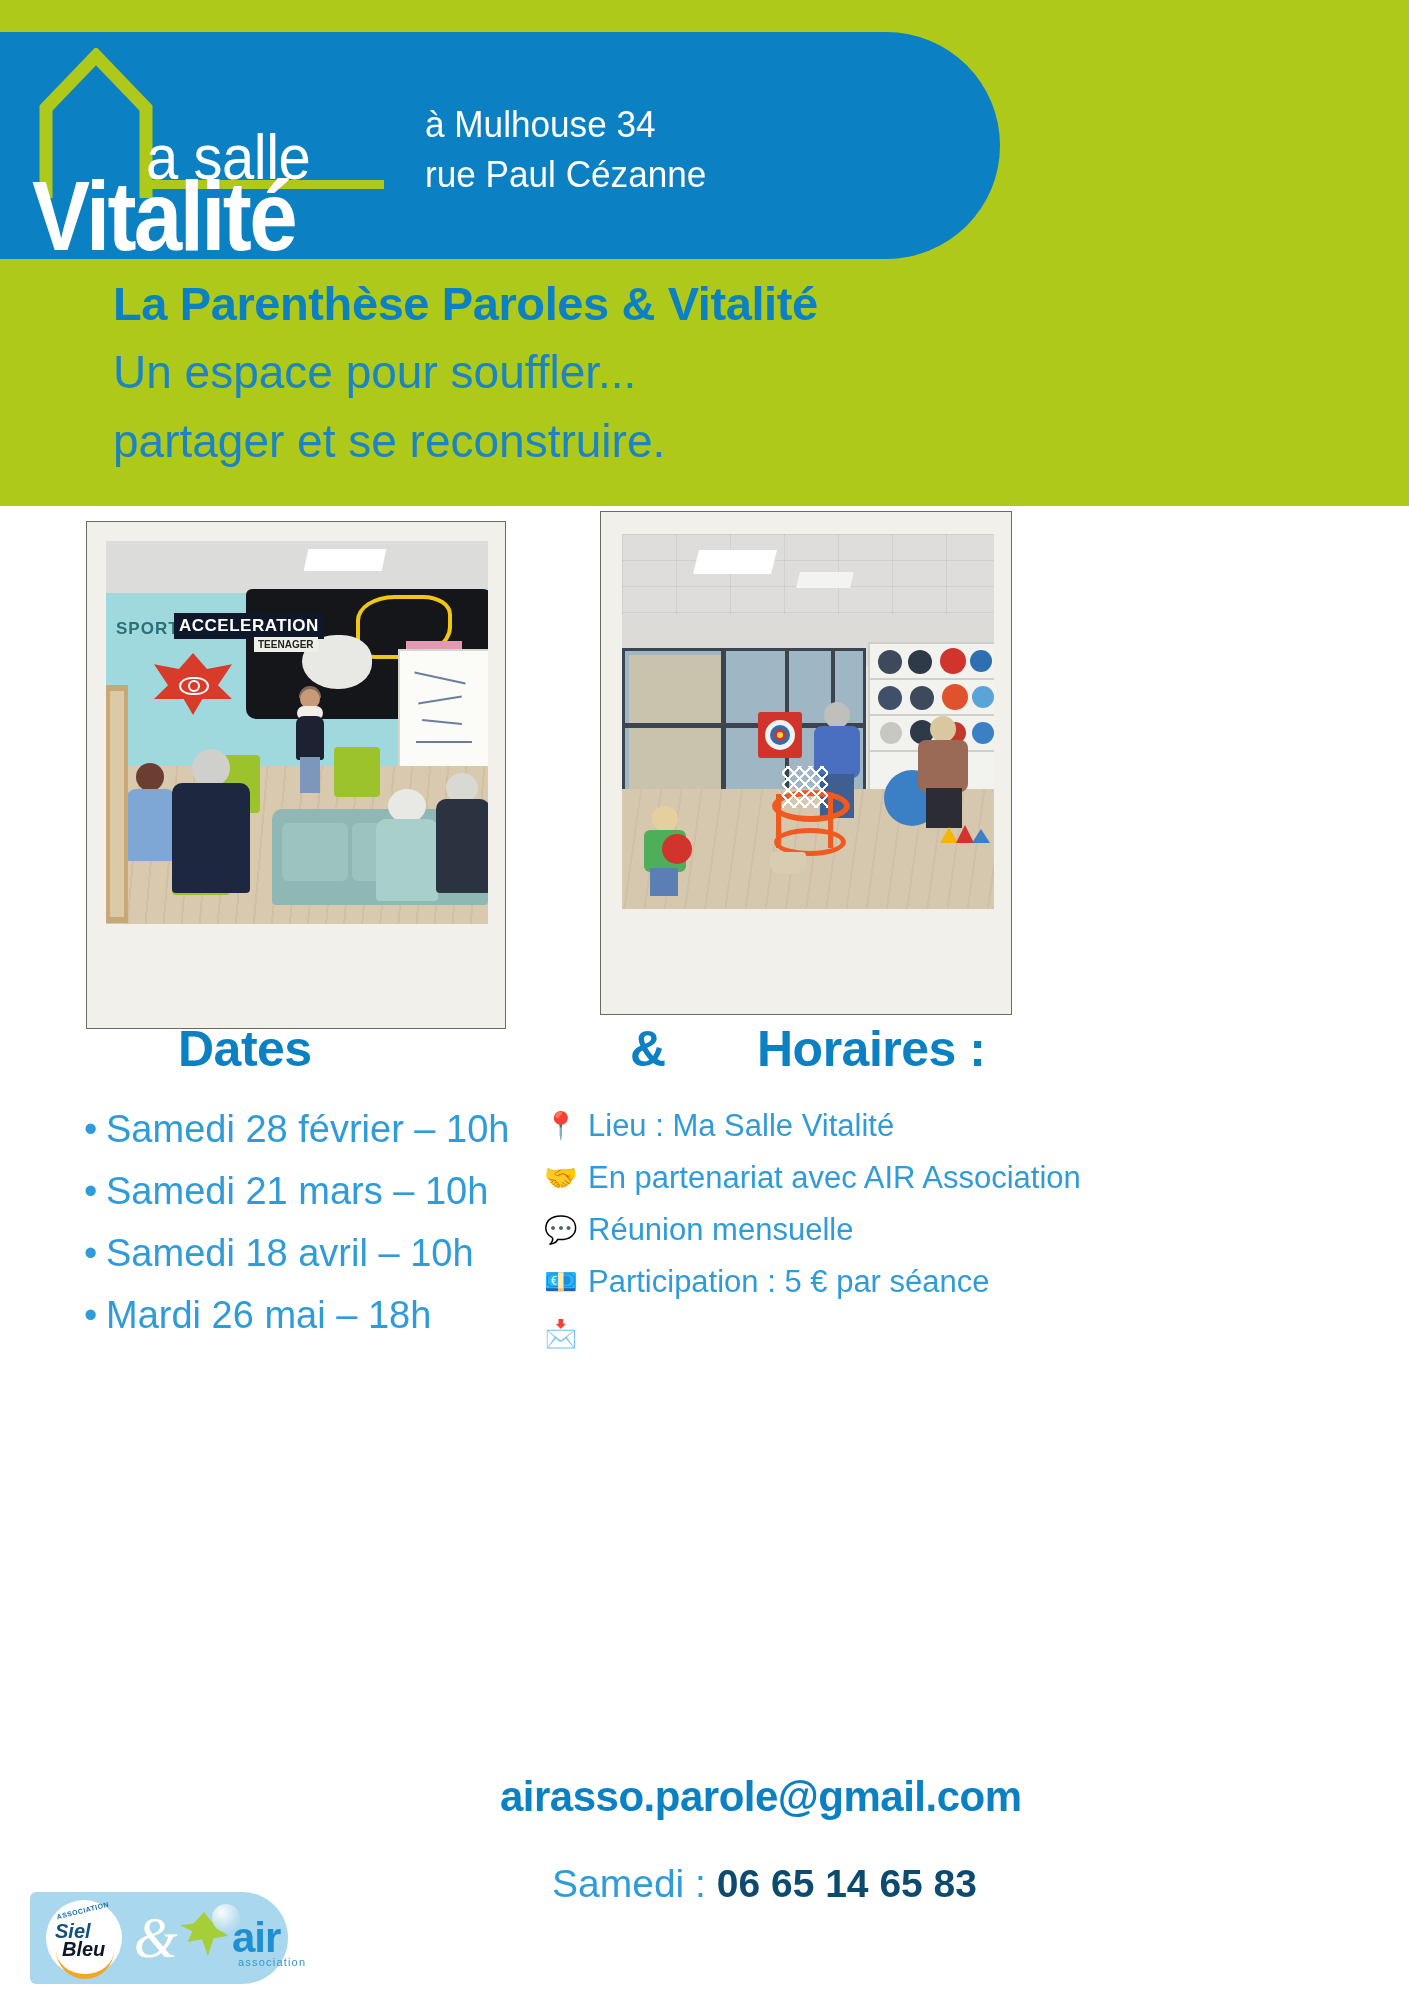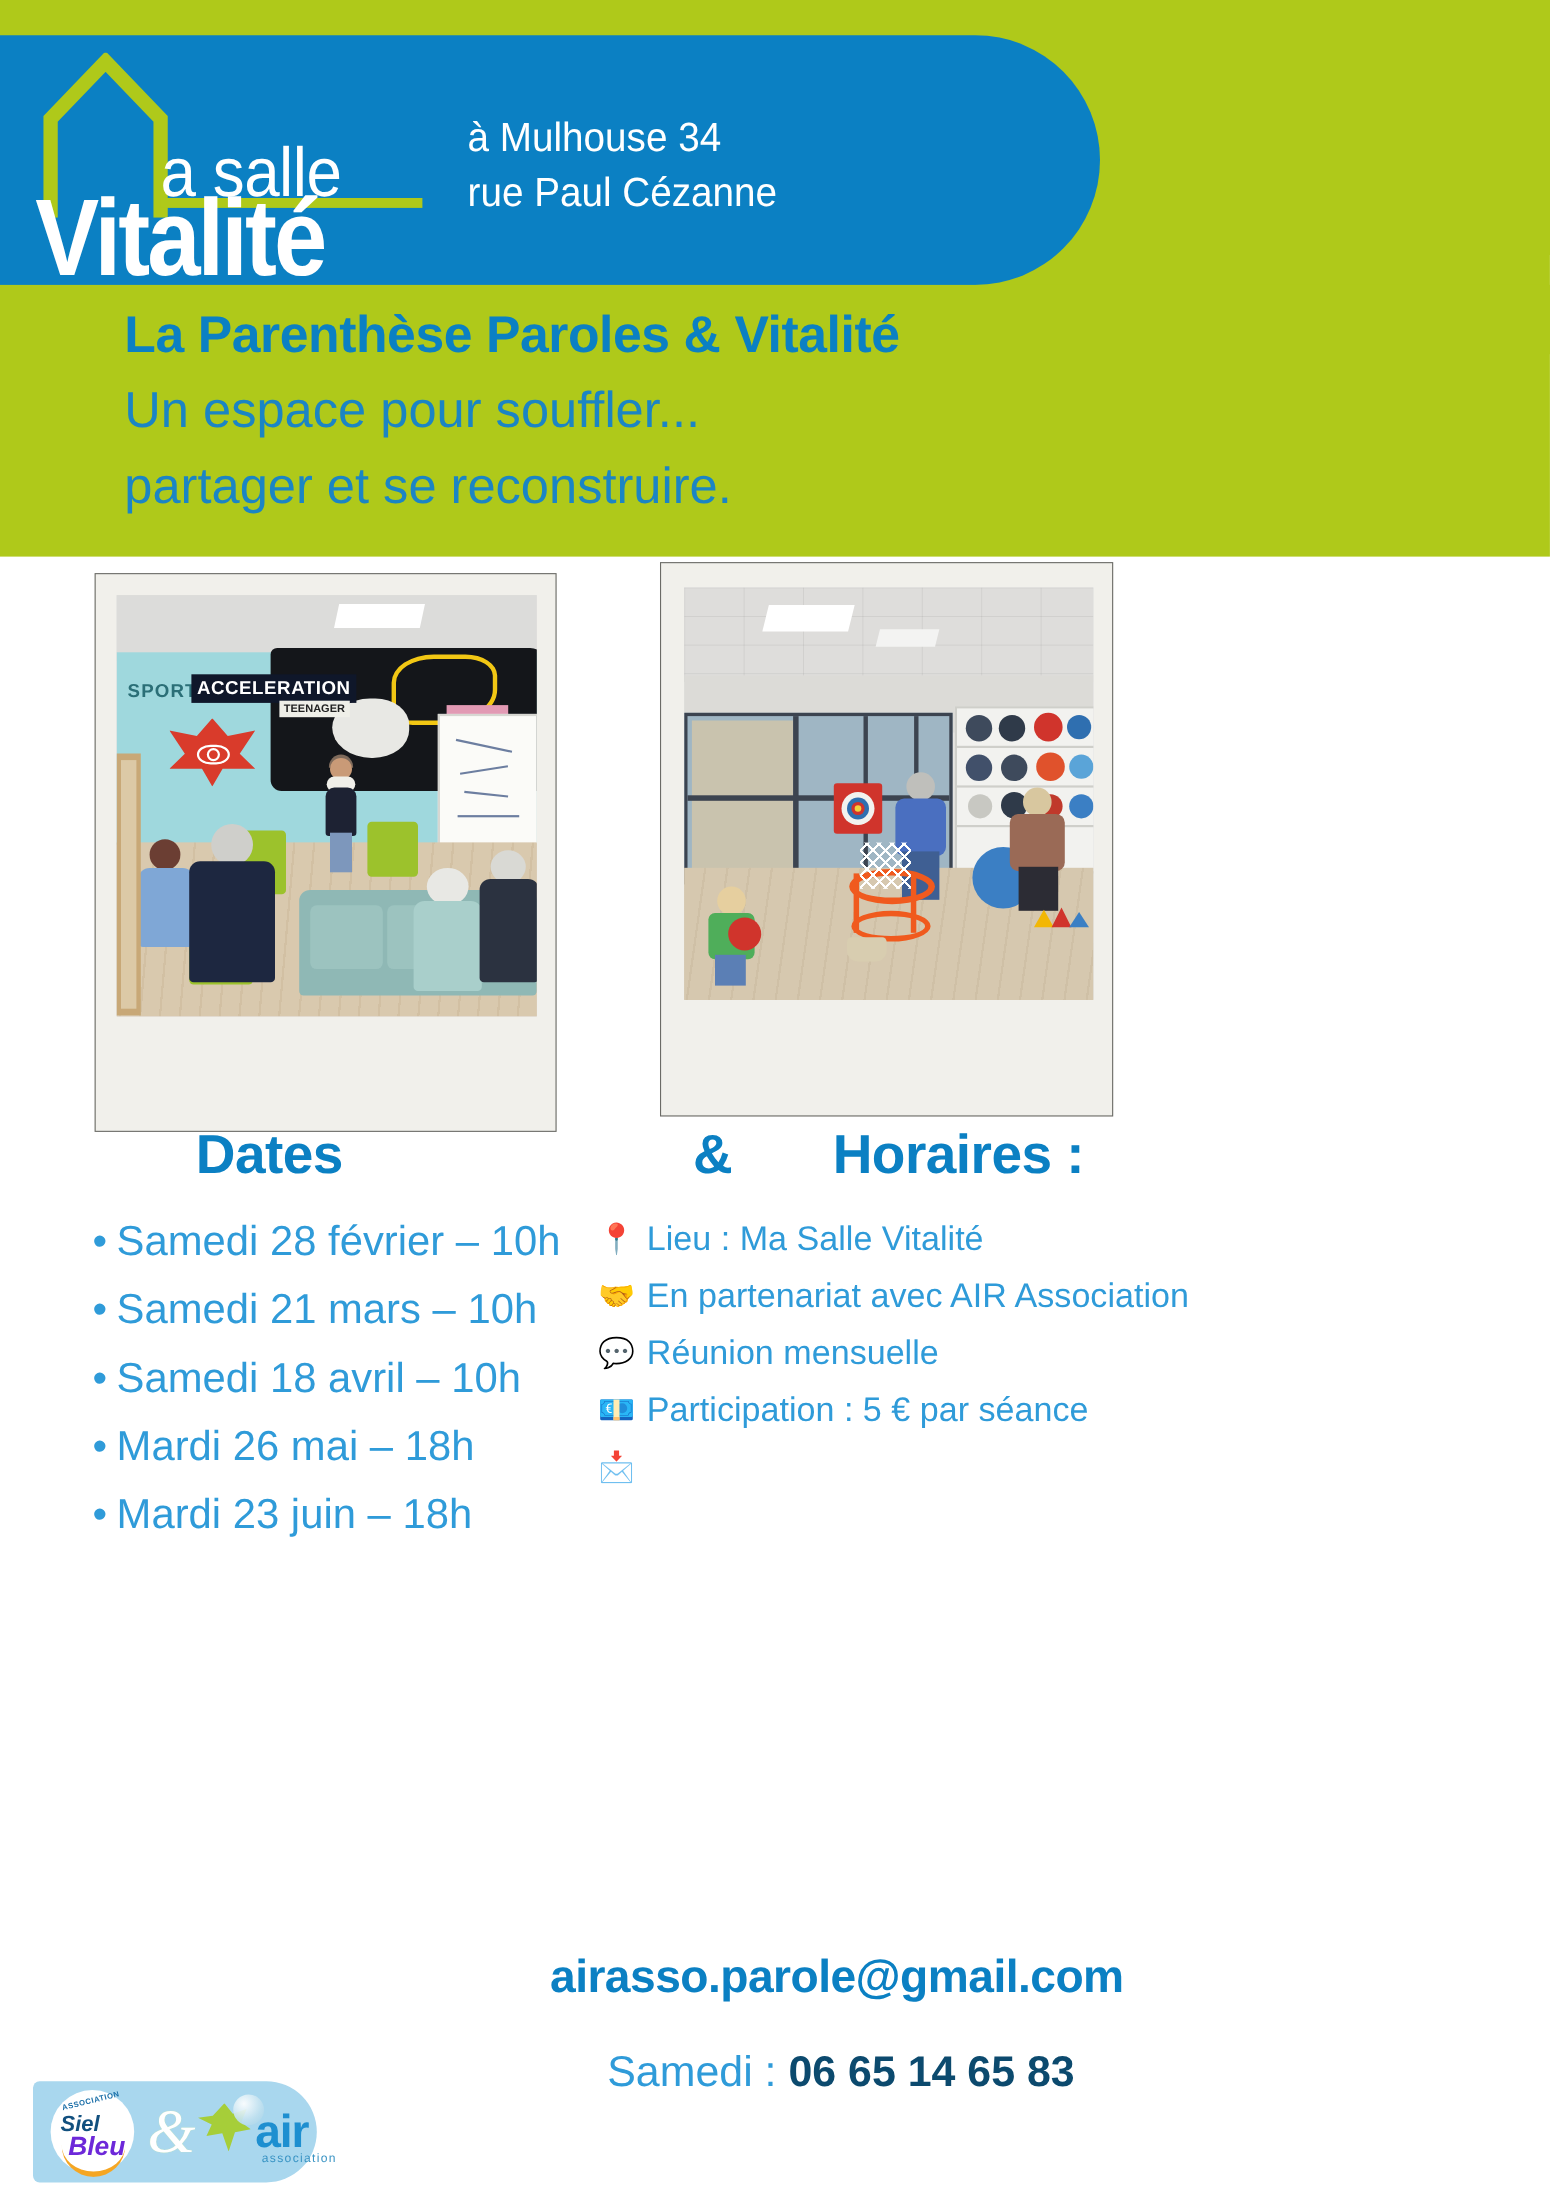--- a/index.html
+++ b/index.html
@@ -274,21 +274,21 @@
   .sb-circle {
     position:absolute; left:16px; top:8px; width:76px; height:76px;
     border-radius:50%; background:#ffffff;
   }
   .sb-assoc {
     position:absolute; left:12px; top:7px; width:52px; height:24px;
     color:#1B6FA8; font-size:7px; font-weight:bold; letter-spacing:.5px;
     transform: rotate(-14deg);
   }
   .sb-siel { position:absolute; left:9px; top:20px; color:#12507f; font-size:20px; font-weight:bold; font-style:italic; }
-  .sb-bleu { position:absolute; left:16px; top:38px; color:#6d28d9; font-size:24px; font-weight:bold; font-style:italic; }
+  .sb-bleu { position:absolute; left:16px; top:38px; color:#0f172a; font-size:20px; font-weight:bold; font-style:italic; }
   .sb-smile {
     position:absolute; left:10px; top:48px; width:58px; height:26px;
     border-bottom:5px solid #F5A623; border-radius:0 0 40px 40px;
   }
   .fl-amp {
     position:absolute; left:104px; top:14px;
     color:#ffffff; font-size:56px; font-family:"Liberation Serif", serif; font-style:italic;
     text-shadow: 0 0 1px #cfe9b0;
   }
   .fl-leaf {
@@ -477,21 +477,20 @@
 
 <div class="hdr-dates">Dates</div>
 <div class="hdr-amp">&amp;</div>
 <div class="hdr-horaires">Horaires :</div>
 
 <ul class="dates-list">
   <li><span class="bul">•</span><span>Samedi 28 février – 10h</span></li>
   <li><span class="bul">•</span><span>Samedi 21 mars – 10h</span></li>
   <li><span class="bul">•</span><span>Samedi 18 avril – 10h</span></li>
   <li><span class="bul">•</span><span>Mardi 26 mai – 18h</span></li>
-  <li><span class="bul">•</span><span>Mardi 23 juin – 18h</span></li>
 </ul>
 
 <ul class="horaires-list">
   <li>
     <span class="emo">📍</span>
     <span>Lieu : Ma Salle Vitalité</span>
   </li>
   <li>
     <span class="emo">🤝</span>
     <span>En partenariat avec AIR Association</span>

